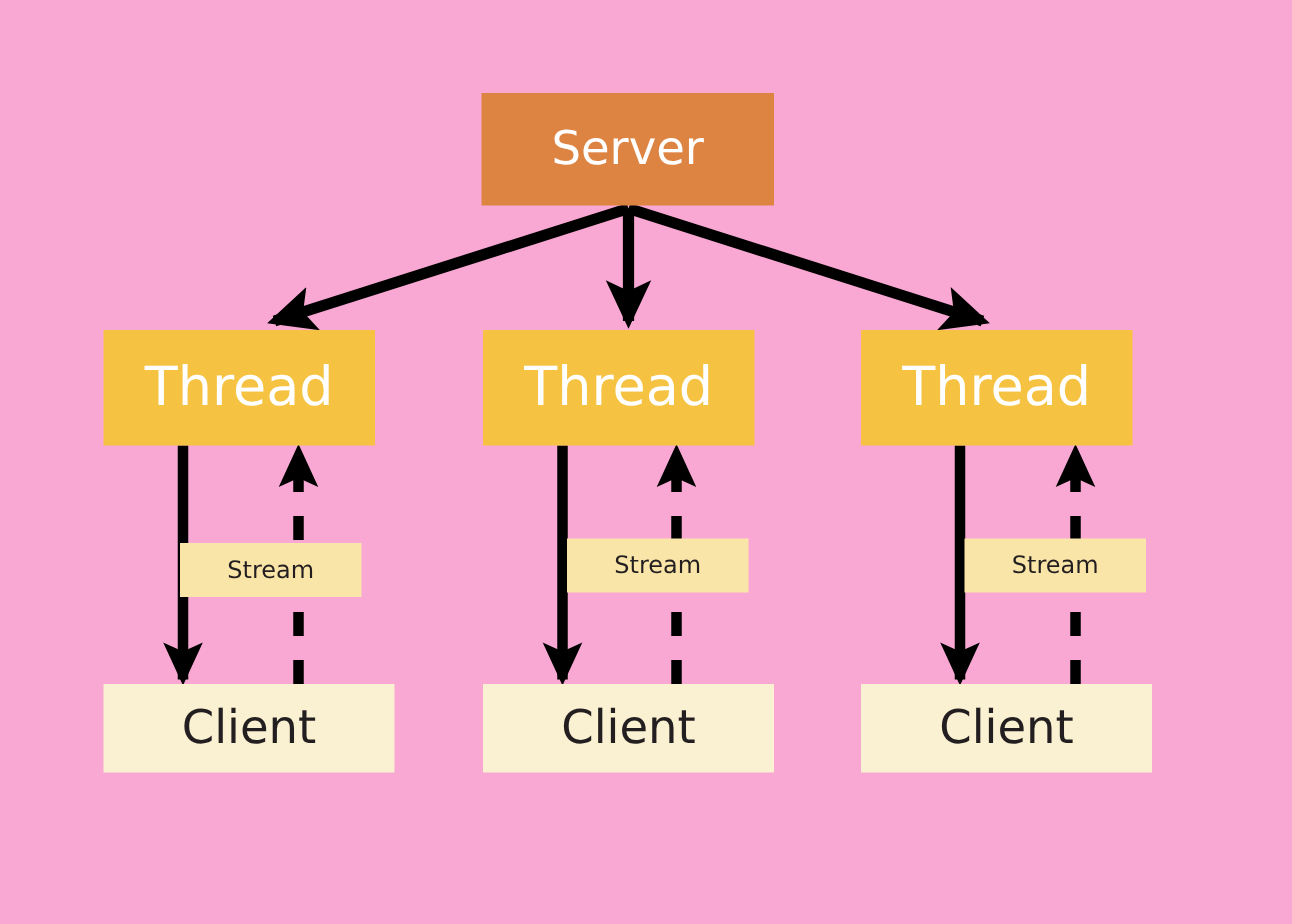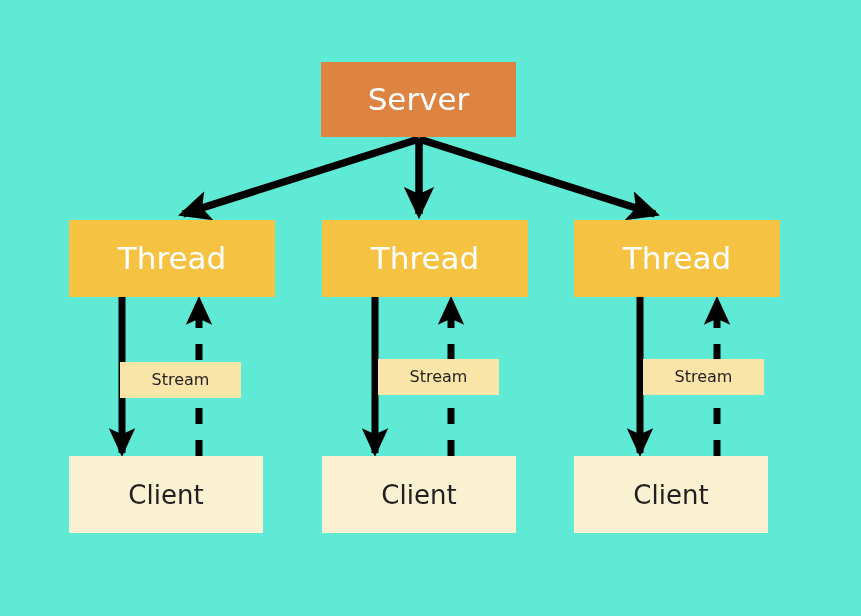--- a/index.html
+++ b/index.html
@@ -11,21 +11,21 @@
   body {
     font-family: "DejaVu Sans", "Liberation Sans", sans-serif;
     width: 861px;
     height: 616px;
     overflow: hidden;
   }
   #diagram-canvas {
     position: relative;
     width: 861px;
     height: 616px;
-    background: #5eead4;
+    background: #f9a8d4;
   }
   .node {
     position: absolute;
     display: flex;
     align-items: center;
     justify-content: center;
     box-sizing: border-box;
     text-align: center;
     line-height: 1;
     white-space: nowrap;
@@ -34,34 +34,34 @@
     left: 321px;
     top: 62px;
     width: 195px;
     height: 75px;
     background: #de8443;
     color: #ffffff;
     font-size: 31px;
     font-weight: 400;
   }
   .node-thread {
-    width: 206px;
+    width: 181px;
     height: 77px;
     background: #f5c242;
     color: #ffffff;
-    font-size: 31px;
+    font-size: 36px;
     font-weight: 400;
     top: 220px;
   }
   .node-client {
     width: 194px;
-    height: 77px;
+    height: 59px;
     background: #faf0d2;
     color: #231f20;
-    font-size: 26px;
+    font-size: 31px;
     font-weight: 400;
     top: 456px;
   }
   .node-stream {
     width: 121px;
     height: 36px;
     background: #fae5a8;
     color: #231f20;
     font-size: 16px;
     font-weight: 400;

